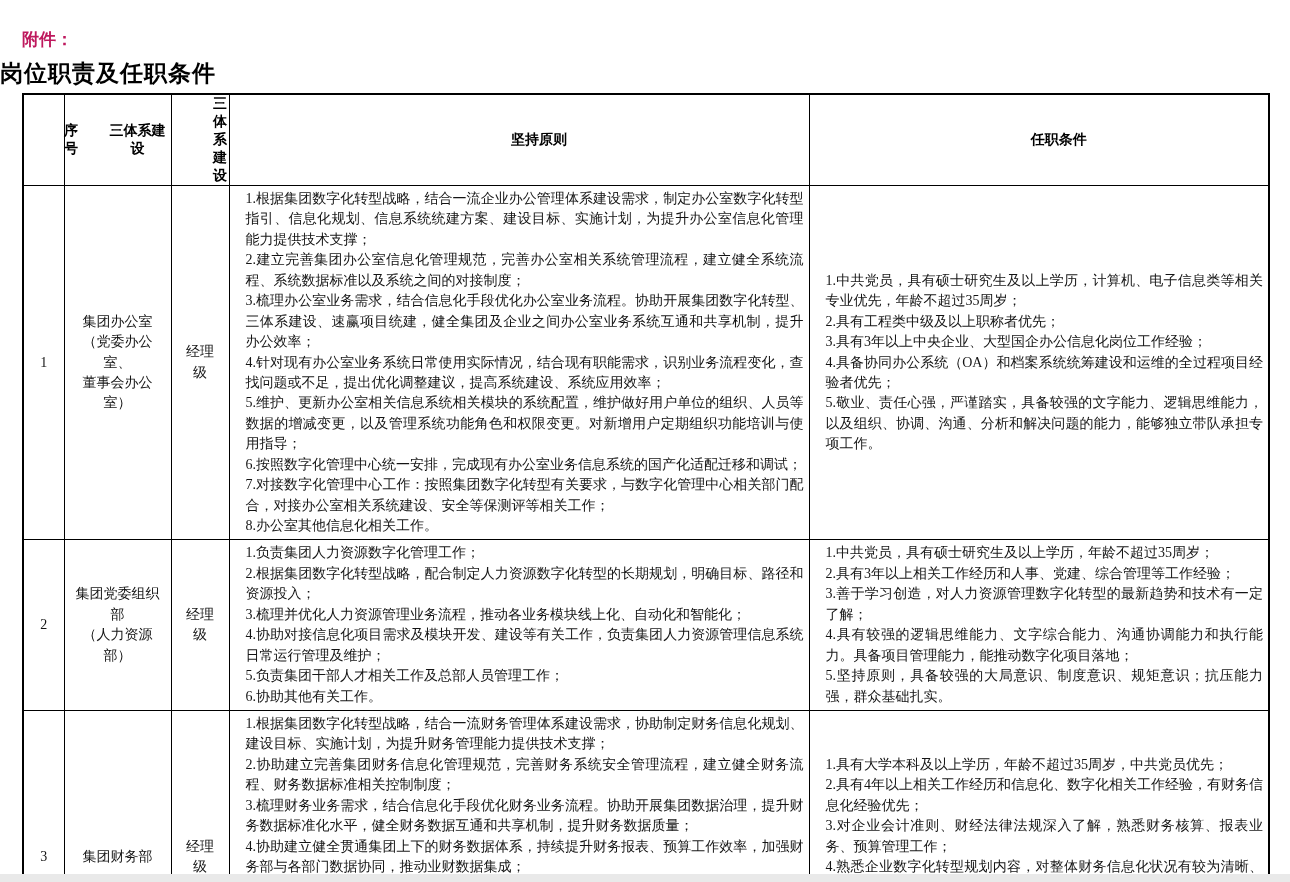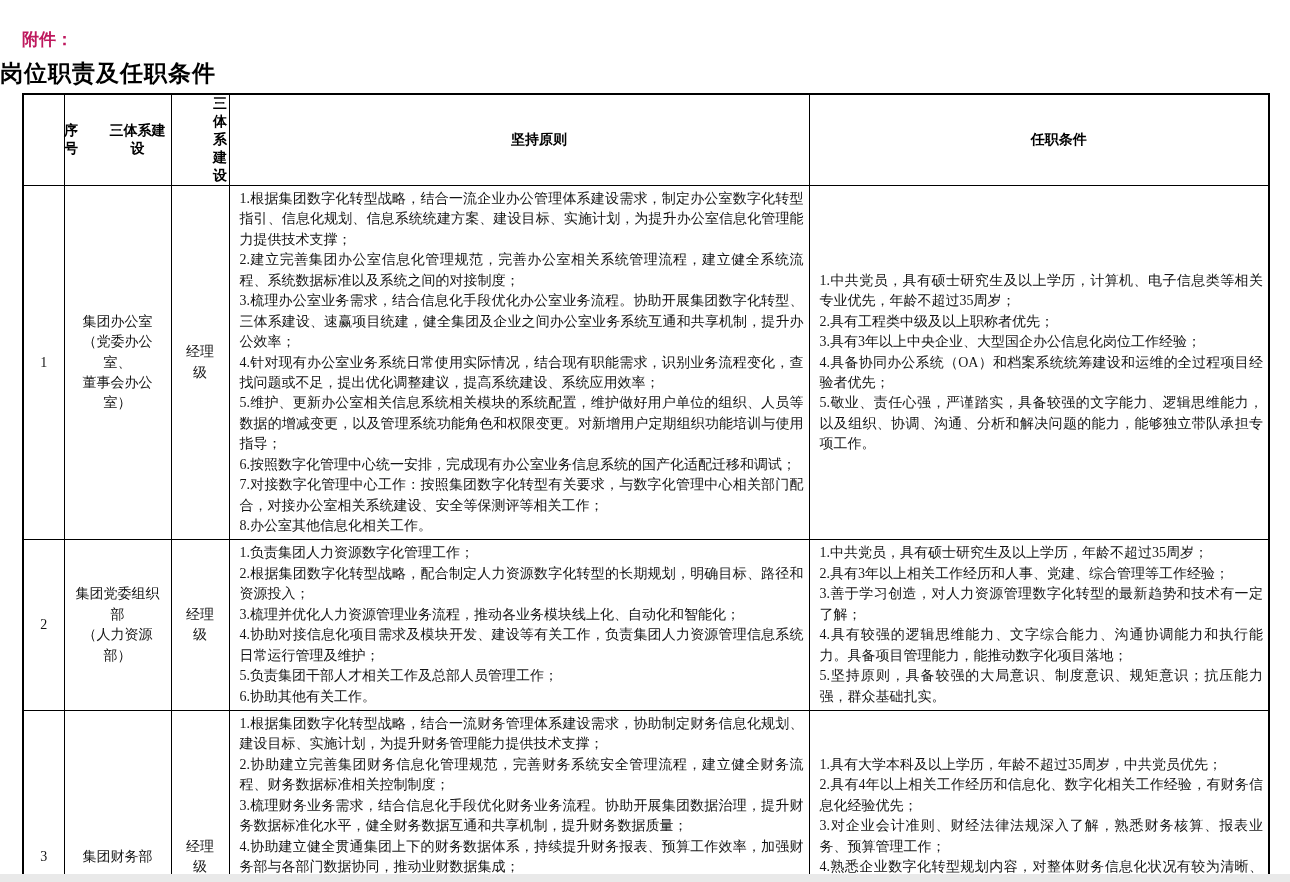--- a/index.html
+++ b/index.html
@@ -70,21 +70,21 @@
     color: #141414;
   }
   td.cell-no, td.cell-dept, td.cell-pos {
     text-align: center;
     white-space: pre-line;
     padding: 8px;
   }
   td.cell-duty, td.cell-qual {
     text-align: justify;
     white-space: pre-line;
-    padding: 3px 5px 3px 10px;
+    padding: 3px 5px 3px 16px;
   }
   tr.row-1 { height: 303px; }
   tr.row-2 { height: 147px; }
   tr.row-3 { height: 255px; }
 </style>
 </head>
 <body>
 
 <div class="page">
   <div class="attachment">附件：</div>

